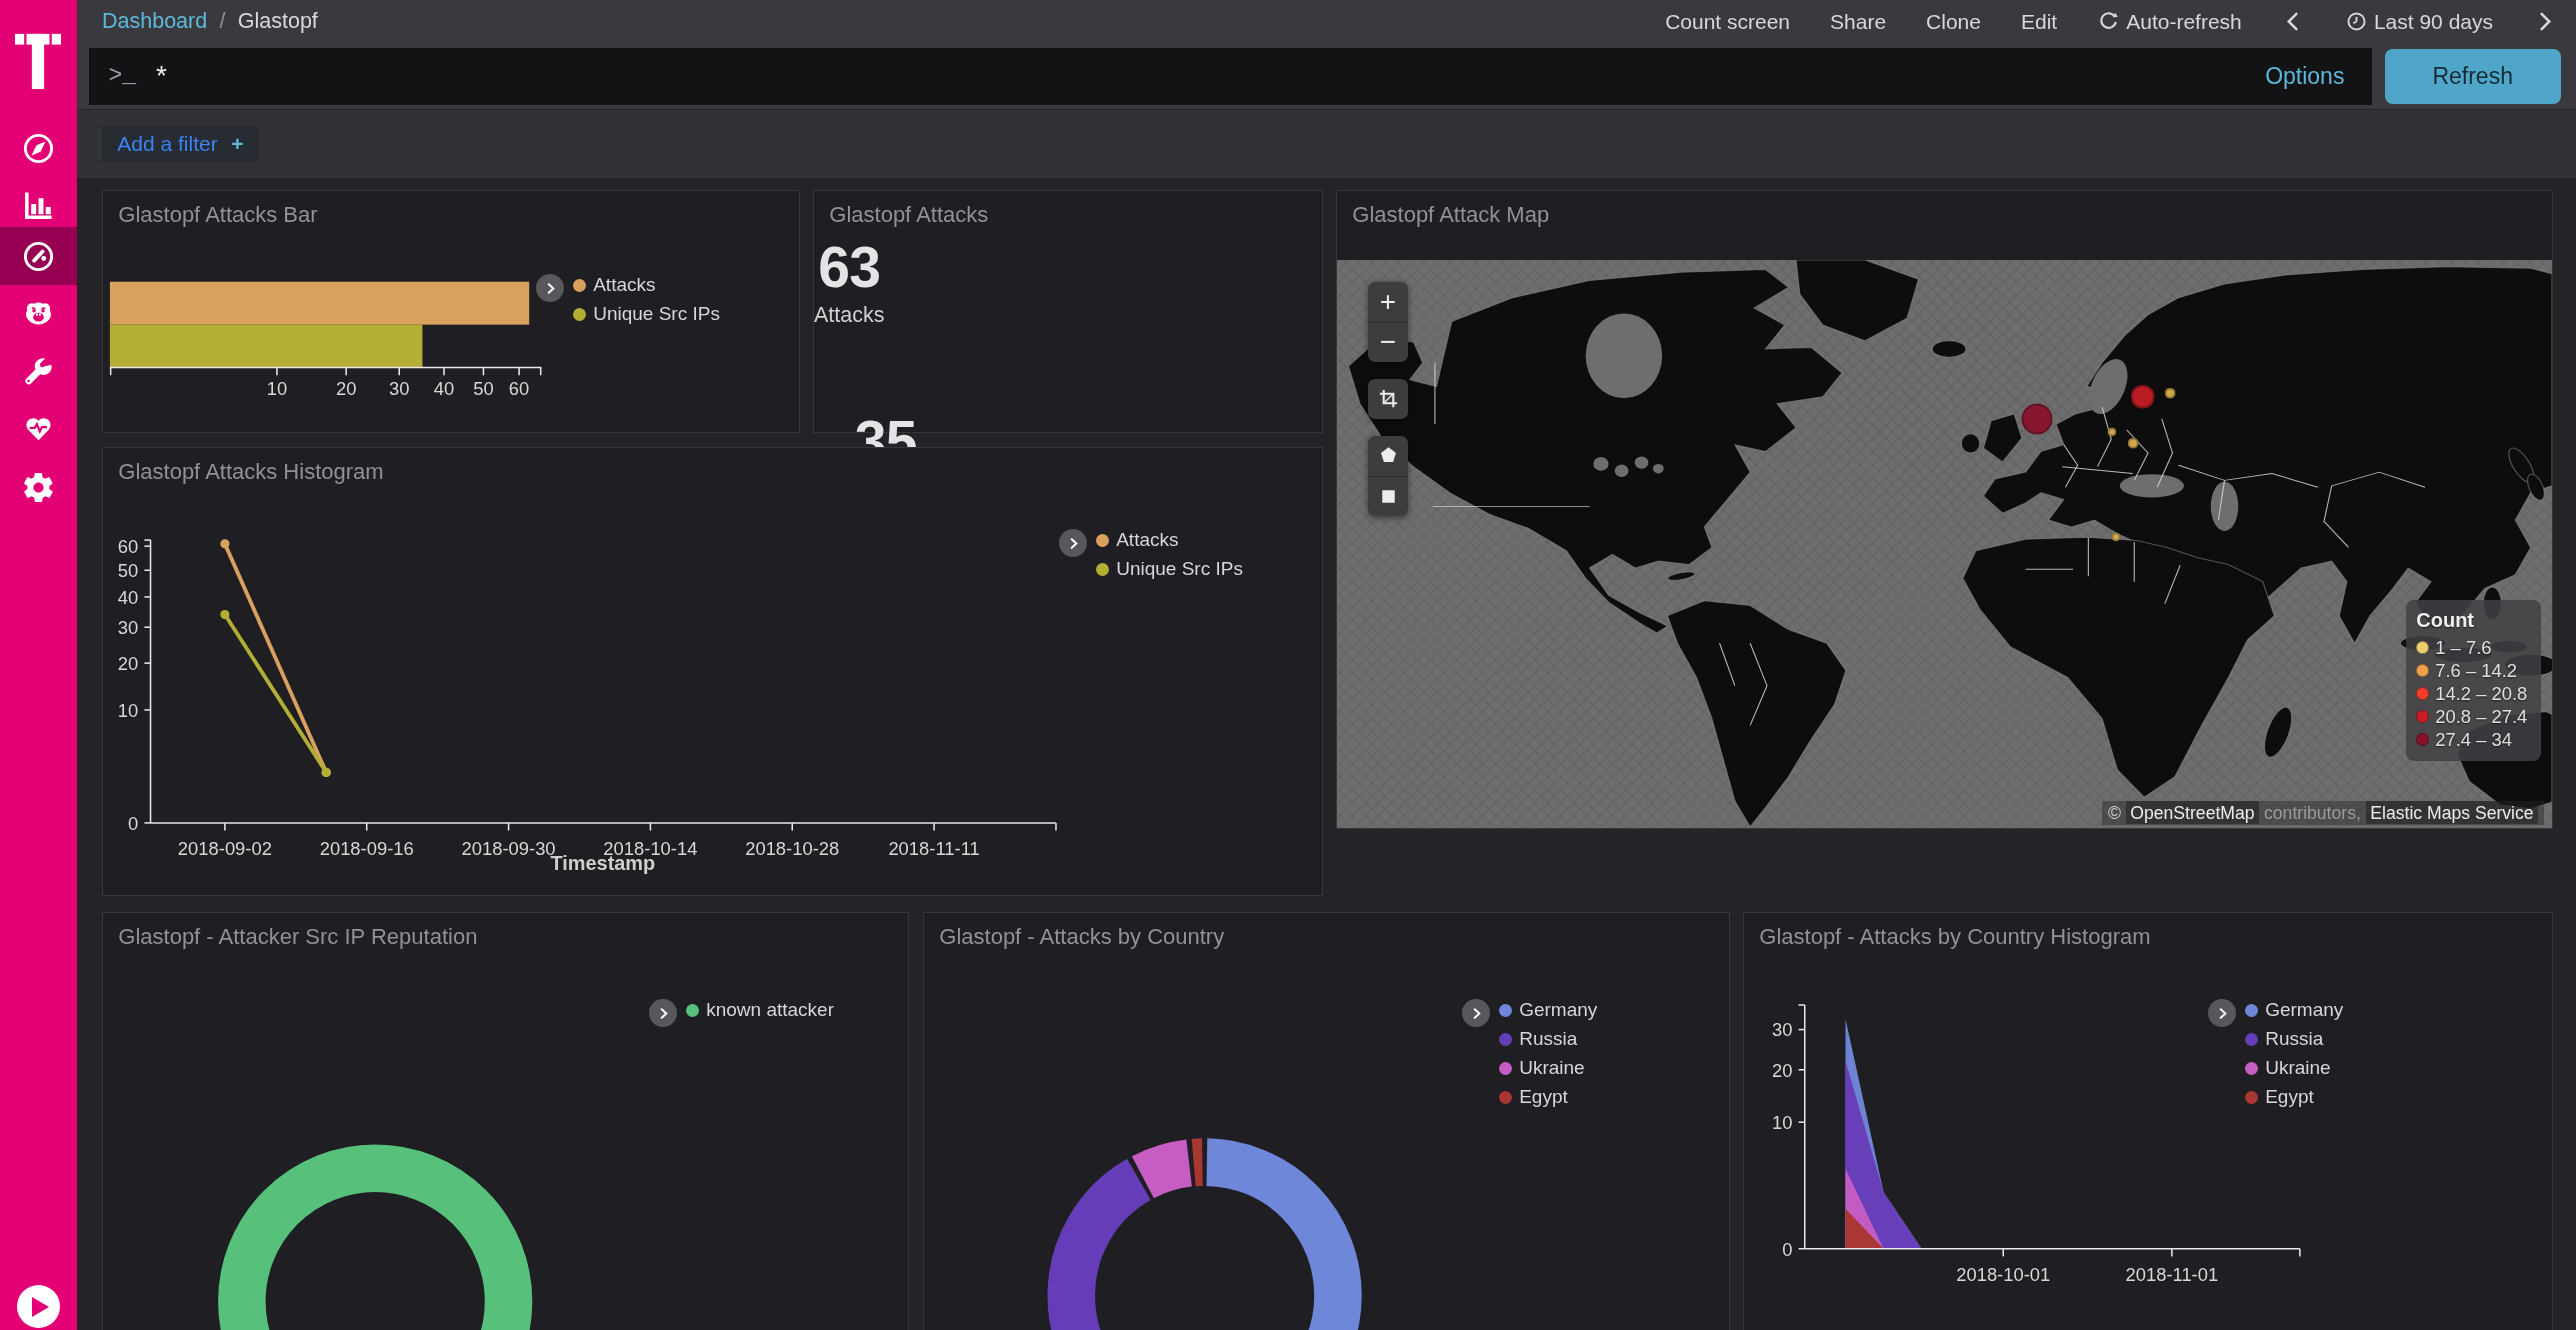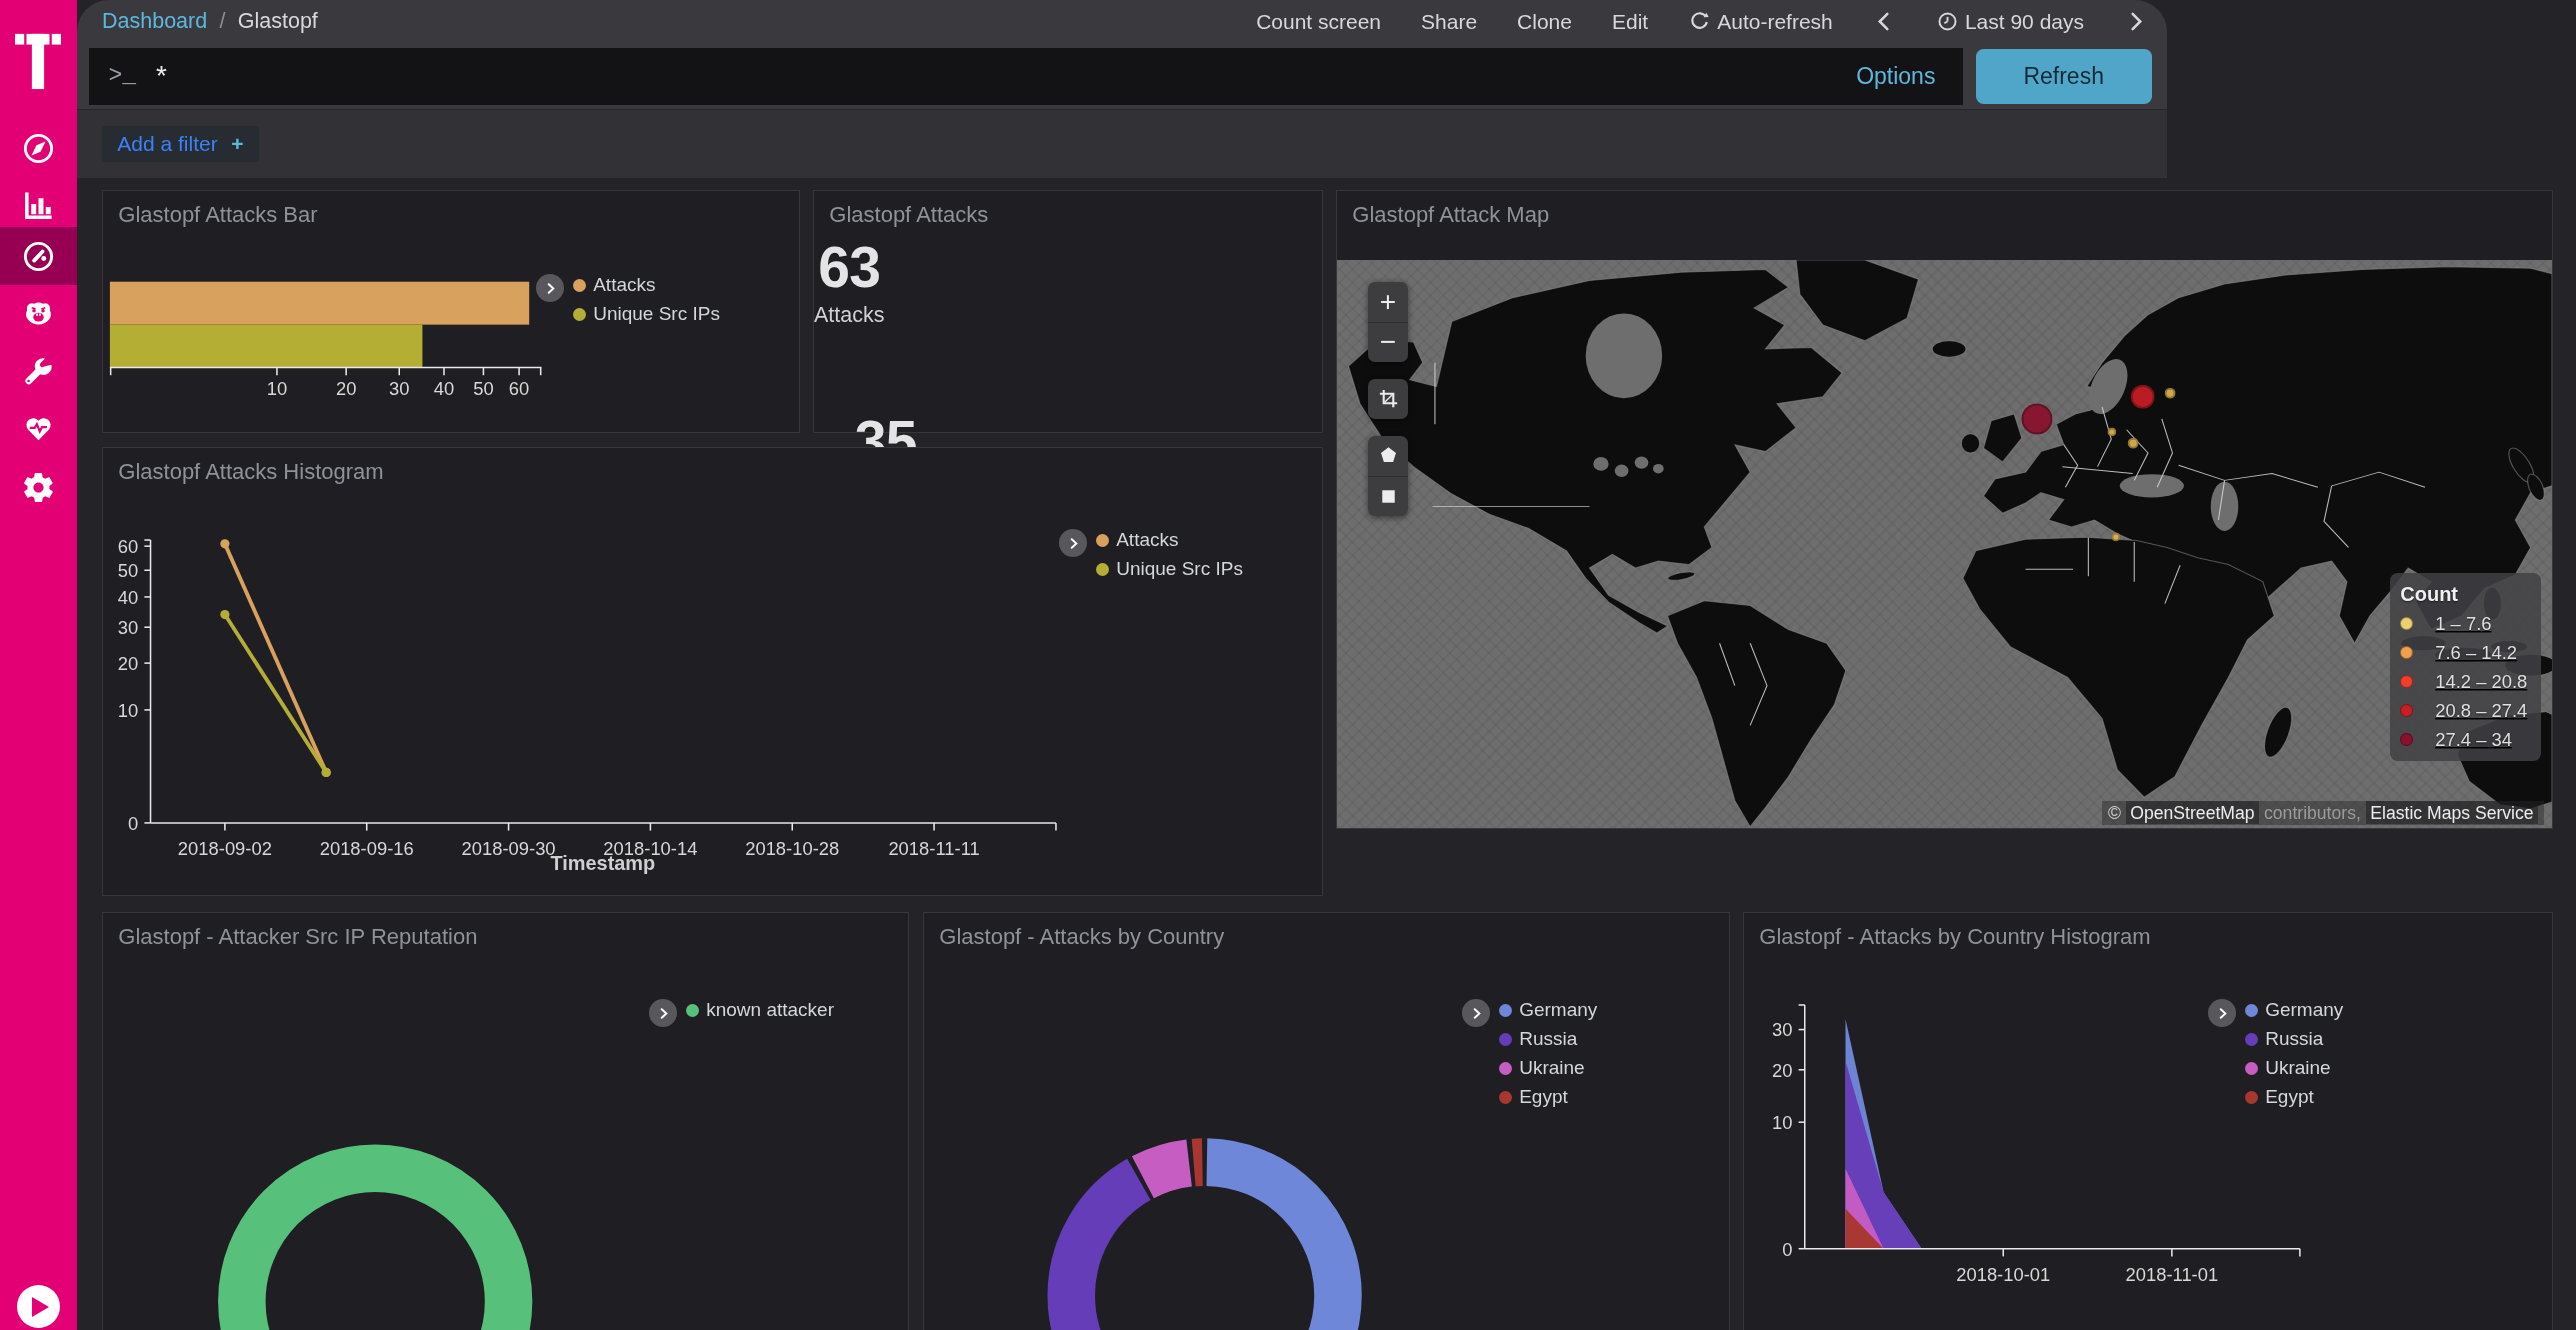--- a/index.html
+++ b/index.html
@@ -10,21 +10,21 @@
   
   .sidebar { position:absolute; left:0; top:0; width:77px; height:1331px; background:#e20074; z-index:40; }
   .side-logo { position:absolute; left:15.3px; top:17px; width:46px; height:74px; }
   .side-item { position:absolute; left:0; width:77px; height:58px; display:flex; align-items:center; justify-content:center; cursor:pointer; }
   .side-item.selected { background:#970052; }
   .side-item svg { width:35px; height:35px; }
   .side-expand { position:absolute; left:17px; top:1285px; width:43px; height:43px; background:#fff; border-radius:50%; display:flex; align-items:center; justify-content:center; }
   .side-expand .tri { width:0; height:0; border-top:10.7px solid transparent; border-bottom:10.7px solid transparent; border-left:17px solid #e20074; margin-left:4.6px; }
 
   
-  .header { position:absolute; left:77px; top:0; width:2090px; height:178px; background:#3a3a3e; z-index:30;border-radius:32px; }
+  .header { position:absolute; left:77px; top:0; width:2499px; height:178px; background:#3a3a3e; z-index:30; }
   .crumb-row { position:absolute; left:0; top:0; right:0; height:43px; display:flex; align-items:center; padding:0 20px 0 25px; }
   .crumb-link { color:#5cb8dc; font-size:21.5px; cursor:pointer; }
   .crumb-sep { color:#8f8f92; font-size:21.5px; margin:0 12.3px; }
   .crumb-page { color:#d8d8da; font-size:21.5px; }
   .crumb-spacer { flex:1; }
   .top-menu { display:flex; align-items:center; gap:40px; color:#d8d8da; font-size:21px; }
   .top-menu .mi { cursor:pointer; display:flex; align-items:center; gap:6.1px; white-space:nowrap; }
   .top-menu svg { width:23px; height:23px; }
 
   .query-row { position:absolute; left:0; top:43px; right:0; height:66px; display:flex; align-items:center; padding:0 15.3px 0 11.5px; gap:12.3px; }
@@ -68,21 +68,21 @@
       overflow:hidden; cursor:grab; }
   .map-area svg.world { position:absolute; inset:0; width:100%; height:100%; }
   .map-dot { position:absolute; border-radius:50%; transform:translate(-50%,-50%); border:2.3px solid rgba(0,0,0,0.3); opacity:.92; }
   .map-controls { position:absolute; left:31px; top:21.5px; display:flex; flex-direction:column; gap:17px; z-index:5; }
   .ctl-group { background:#3d3d40; border-radius:7px; box-shadow:0 1.5px 6.1px rgba(0,0,0,.45); overflow:hidden; display:flex; flex-direction:column; }
   .ctl-btn { width:40px; height:40px; display:flex; align-items:center; justify-content:center; color:#ececec; font-size:28px; cursor:pointer; }
   .ctl-btn + .ctl-btn { border-top:0.8px solid #2e2e31; }
   .ctl-btn svg { width:23px; height:23px; }
   .map-legend { position:absolute; right:10.7px; bottom:67px; background:rgba(66,66,69,.85); border-radius:7.7px; padding:9.2px 14px 10.7px 10.7px; z-index:5; }
   .map-legend .ml-title { color:#f0f0f0; font-size:20px; font-weight:700; text-shadow:0 0.8px 1.5px rgba(0,0,0,.6); margin-bottom:4.6px; }
-  .ml-item { display:flex; align-items:center; gap:22px; margin-top:7px;text-decoration:underline; }
+  .ml-item { display:flex; align-items:center; gap:6px; margin-top:1px; }
   .ml-dot { width:13px; height:13px; border-radius:50%; border:1.5px solid rgba(0,0,0,.35); }
   .ml-range { color:#e0e0e0; font-size:18.4px; text-shadow:0 0.8px 1.5px rgba(0,0,0,.6); white-space:nowrap; }
   .map-attrib { position:absolute; right:7.7px; bottom:3.1px; background:rgba(40,40,42,.45); padding:1.5px 6.1px; font-size:17.6px; color:#cfcfcf; z-index:5; white-space:nowrap; }
   .map-attrib .chip { background:rgba(25,25,27,.5); color:#ececec; padding:1.5px 4.6px; cursor:pointer; }
   .map-attrib .dim { color:#9b9b9b; }
 </style>
 </head>
 <body>
 
 <div class="page">

